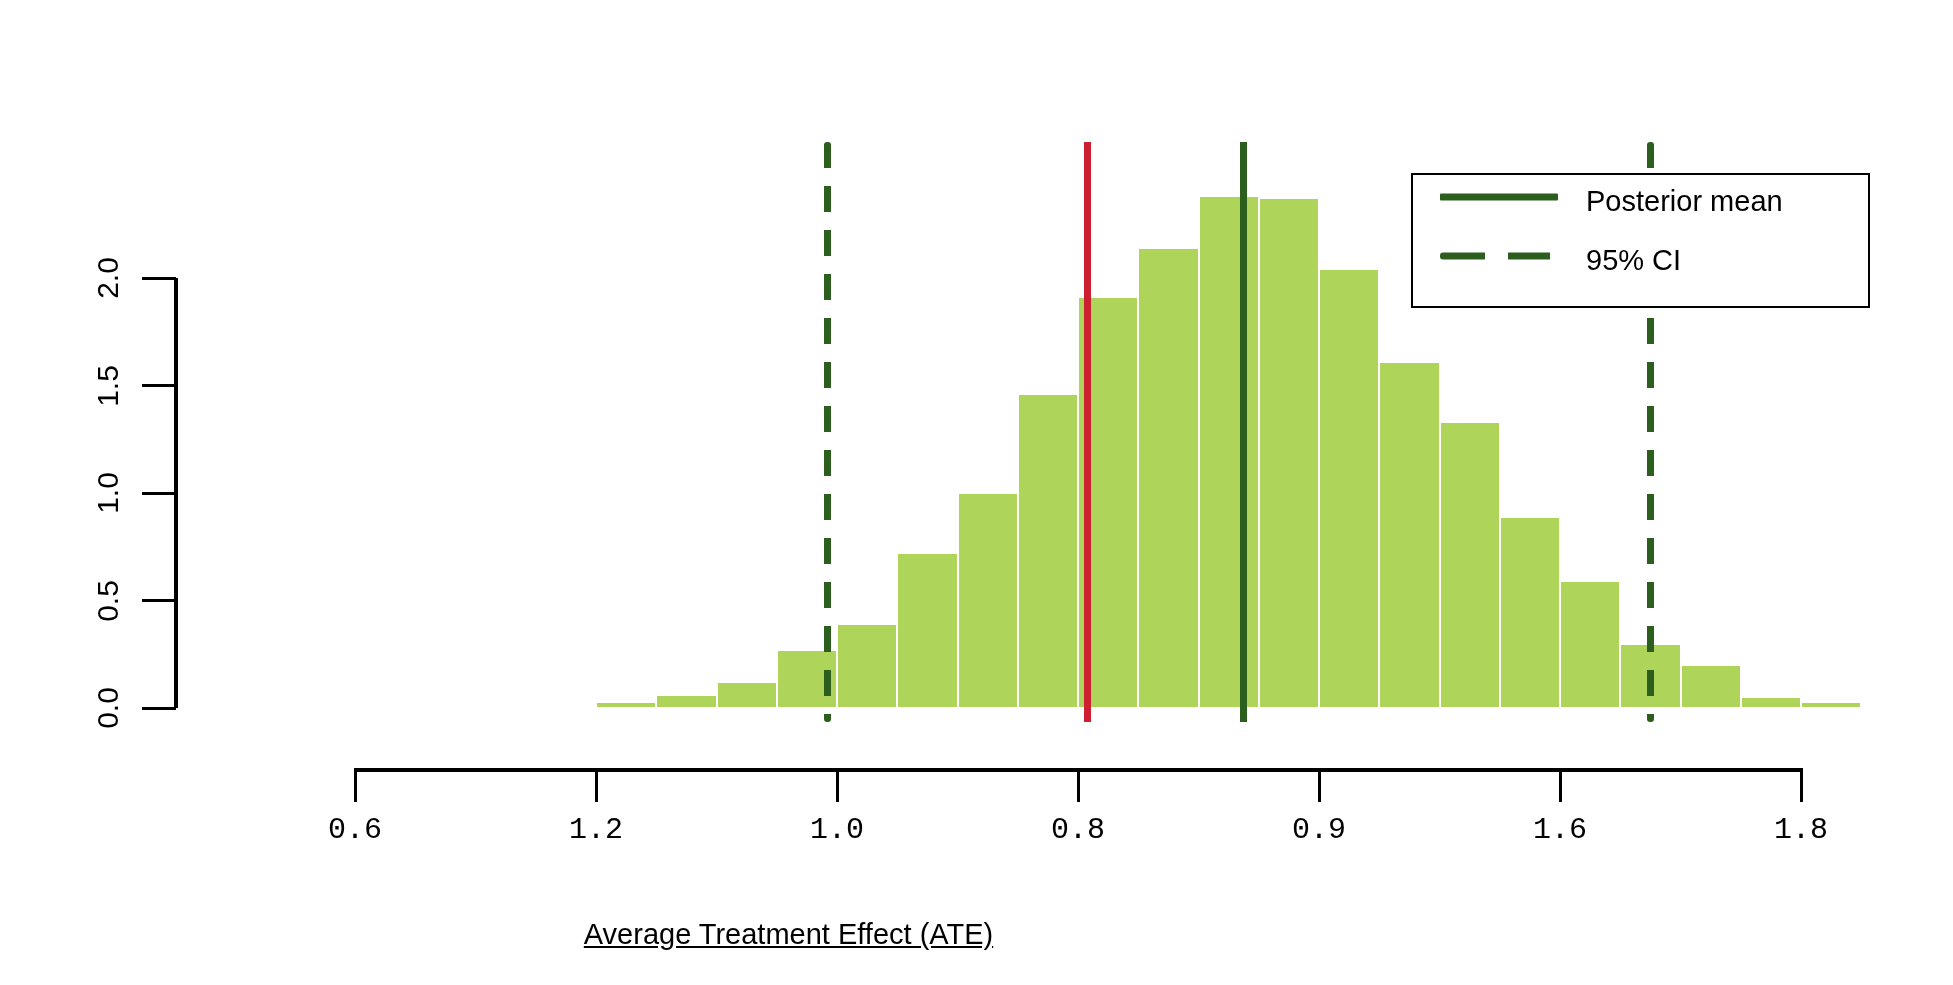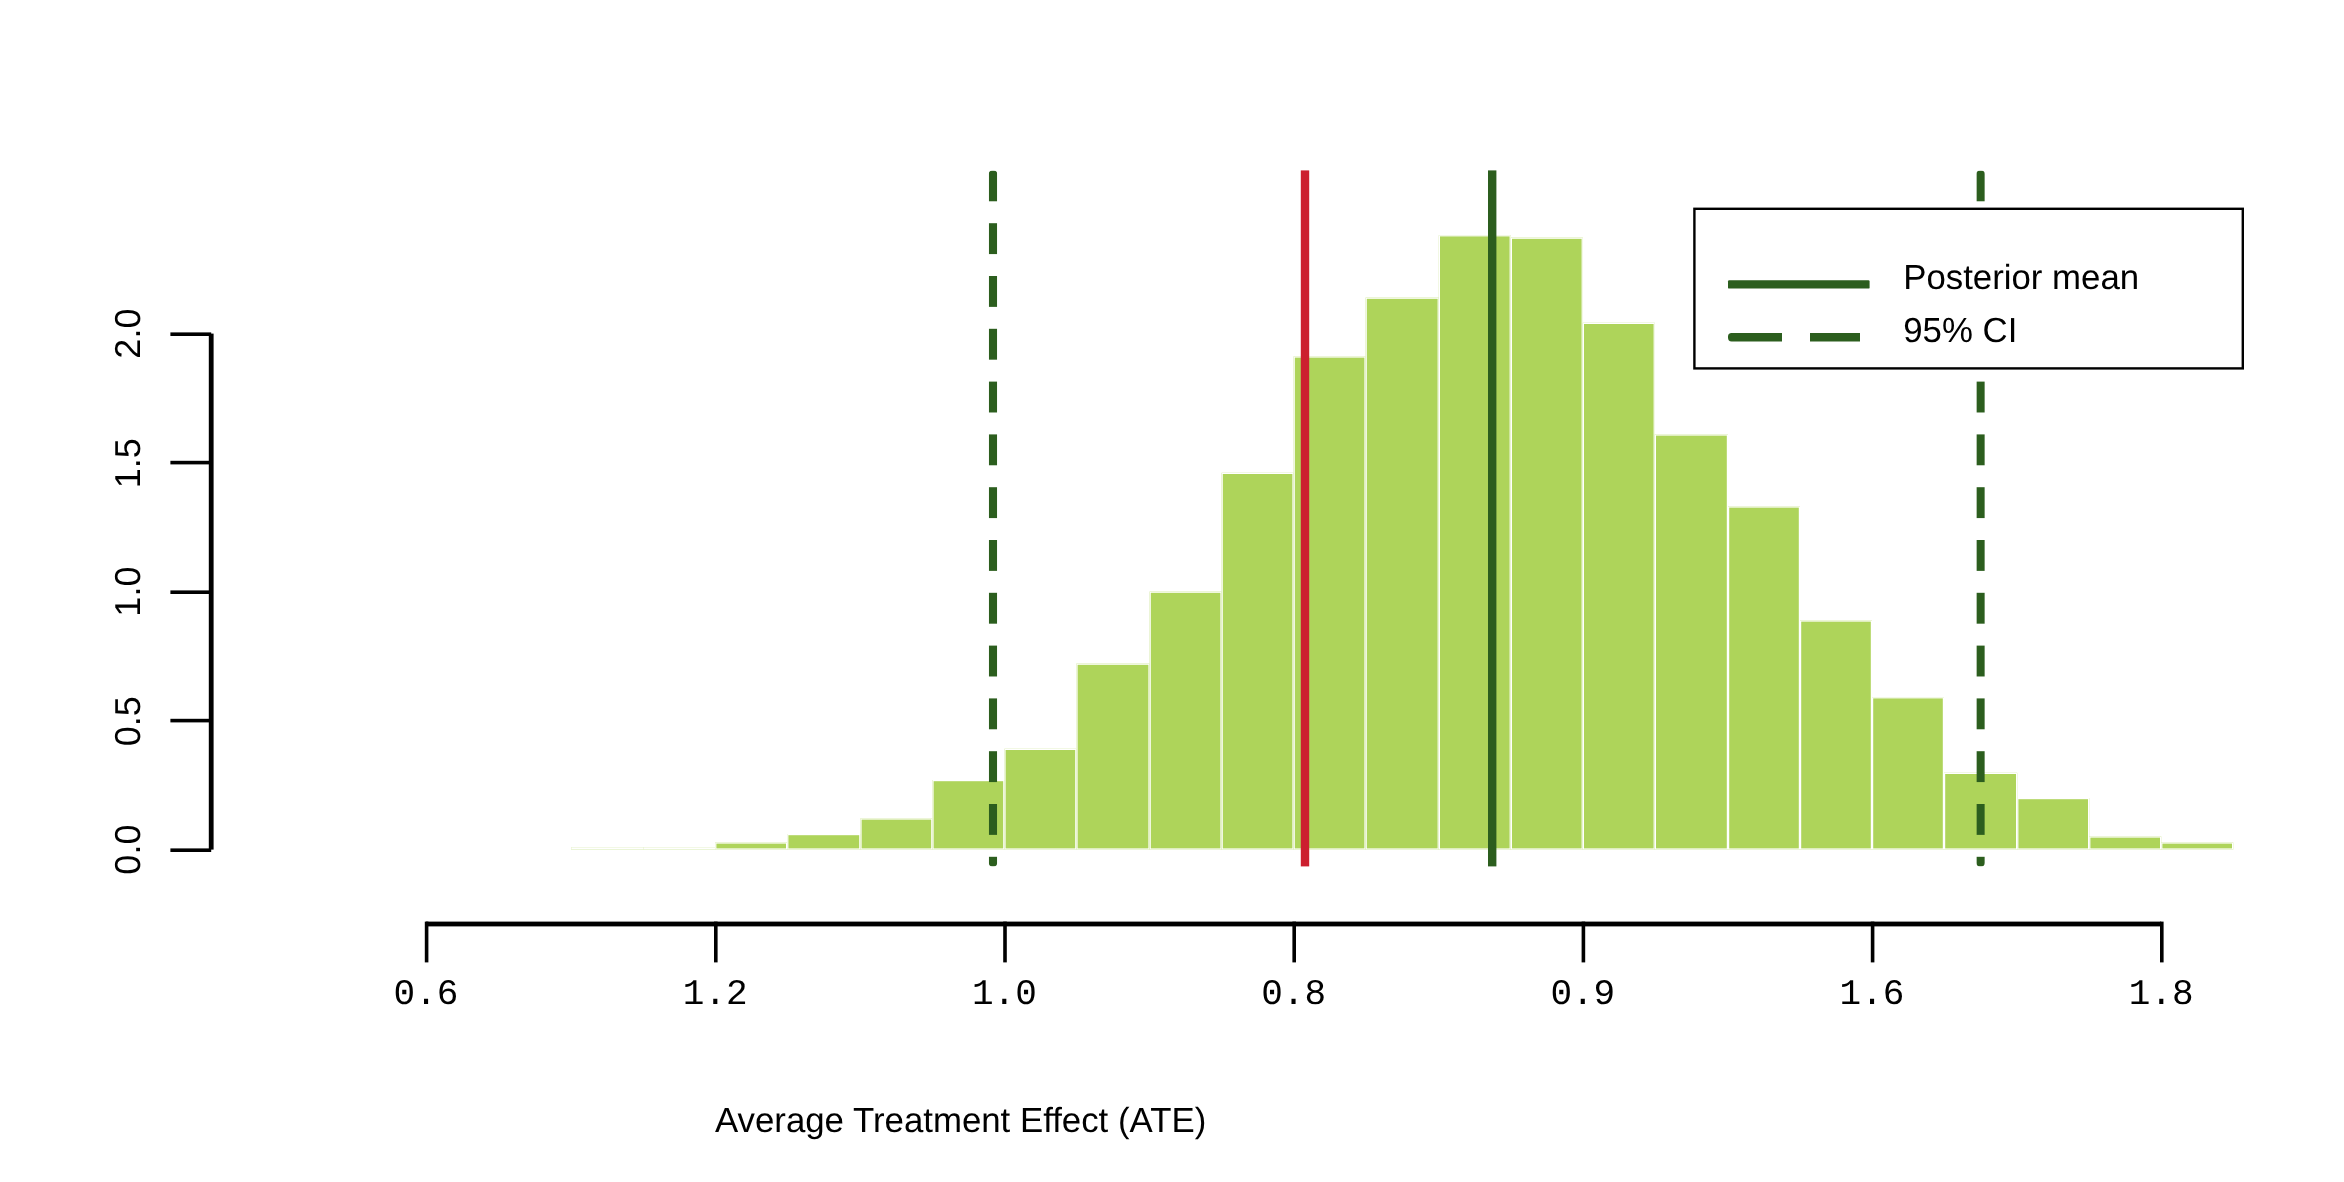--- a/index.html
+++ b/index.html
@@ -112,22 +112,21 @@
     box-sizing: border-box;
     border: 2px solid #000000;
     background: #ffffff;
   }
   .legend-row {
     position: absolute;
     left: 0;
     width: 100%;
     height: 44px;
     display: flex;
-    align-items: flex-end;
-    margin-top: 20px;
+    align-items: flex-start;
   }
   .legend-key {
     position: relative;
     width: 118px;
     height: 24px;
     margin-left: 27px;
     flex: 0 0 auto;
   }
   .key-line-solid {
     position: absolute;
@@ -213,31 +212,31 @@
       <div class="tick" style="left: 142px; top: 706.5px; width: 34px; height: 3px;"></div>
       <div class="tick-label y" style="left: 108px; top: 708px;">0.0</div>
       <div class="tick" style="left: 142px; top: 599px; width: 34px; height: 3px;"></div>
       <div class="tick-label y" style="left: 108px; top: 600.5px;">0.5</div>
       <div class="tick" style="left: 142px; top: 491.5px; width: 34px; height: 3px;"></div>
       <div class="tick-label y" style="left: 108px; top: 493px;">1.0</div>
       <div class="tick" style="left: 142px; top: 384px; width: 34px; height: 3px;"></div>
       <div class="tick-label y" style="left: 108px; top: 385.5px;">1.5</div>
       <div class="tick" style="left: 142px; top: 276.5px; width: 34px; height: 3px;"></div>
       <div class="tick-label y" style="left: 108px; top: 278px;">2.0</div>
-      <div class="axis-title" style="left: 12px; top: 918px; width: 1577px;">Average Treatment Effect (ATE)</div>
+      <div class="axis-title" style="left: 0px; top: 918px; width: 1577px; text-decoration: underline;">Average Treatment Effect (ATE)</div>
     </div>
 
   <div class="legend-box">
     <div class="legend-row" style="top:10px">
       <span class="legend-key">
         <span class="key-line-solid" id="key0" style="background: rgb(44, 94, 30);"></span>
       </span>
       <span class="legend-label">Posterior mean</span>
     </div>
-    <div class="legend-row" style="top:54px">
+    <div class="legend-row" style="top:69px">
       <span class="legend-key">
         <span class="key-line-dashed"></span>
       </span>
       <span class="legend-label">95% CI</span>
     </div>
   </div>
 
 </div>
 
 </body></html>

